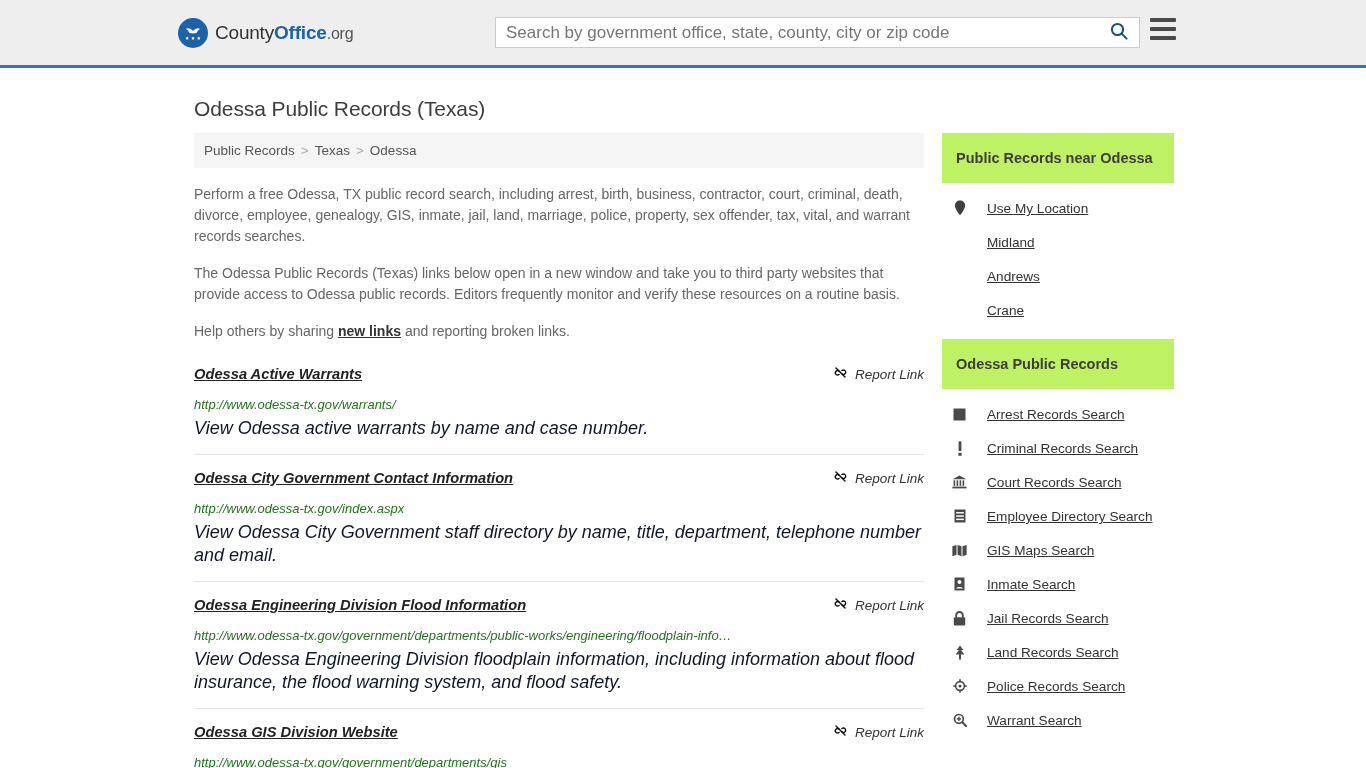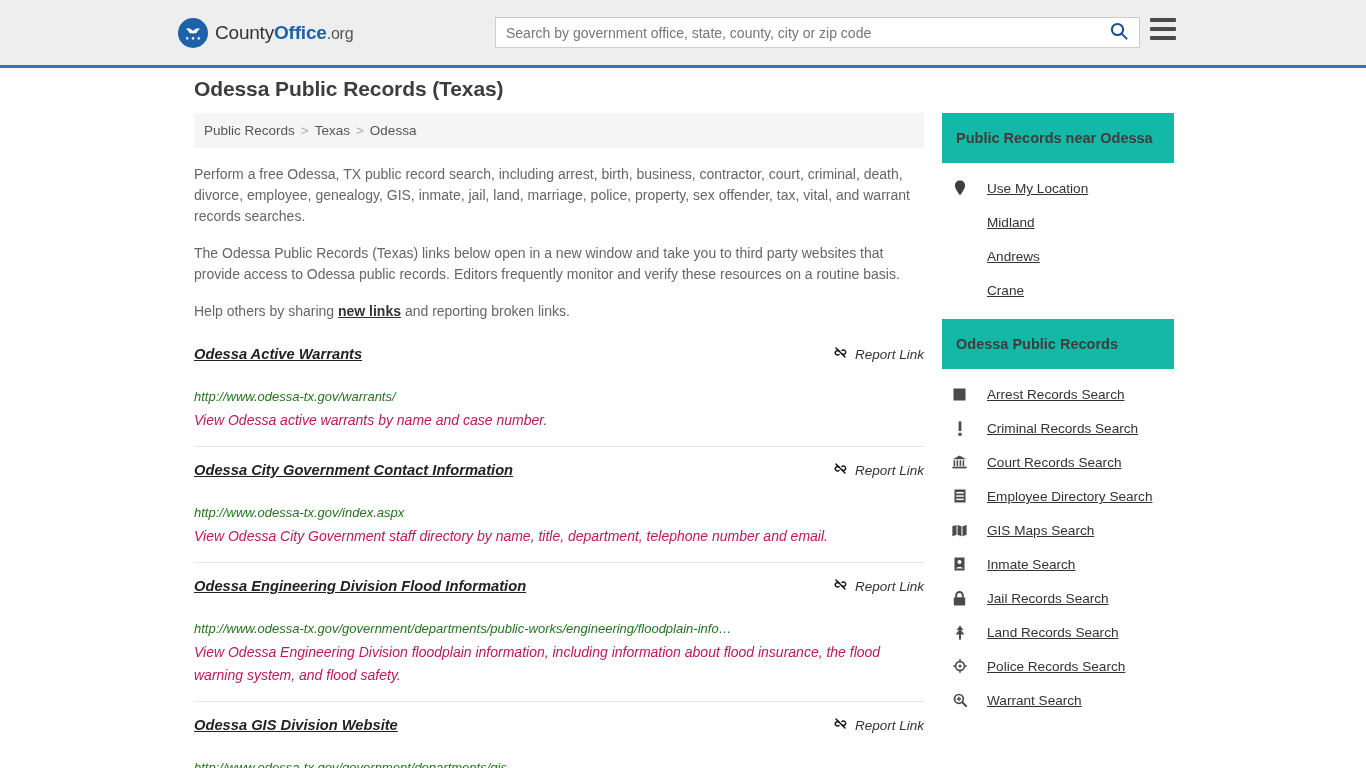--- a/index.html
+++ b/index.html
@@ -57,21 +57,21 @@
     background: #ffffff;
     border: 1px solid #cccccc;
   }
   .search-input {
     flex: 1;
     height: 100%;
     border: 0;
     outline: none;
     padding: 0 10px;
     font-family: "Liberation Sans", sans-serif;
-    font-size: 14px;
+    font-size: 17px;
     color: #333333;
     background: transparent;
   }
   .search-input::placeholder { color: #767676; }
   .search-btn {
     width: 40px; height: 100%;
     border: 0; background: transparent;
     display: flex; align-items: center; justify-content: center;
     cursor: pointer; padding: 0;
   }
@@ -90,23 +90,23 @@
   }
 
   
   .page {
     width: 1366px;
     padding: 0 194px;
     position: relative;
   }
   .page-title {
     font-size: 21px;
-    font-weight: bold;
+    font-weight: normal;
     color: #3d3d3d;
-    margin: 9px 0 12px 0;
+    margin: 29px 0 12px 0;
     letter-spacing: -0.1px;
   }
   .content-row { display: flex; align-items: flex-start; gap: 18px; }
   .col-main { width: 730px; flex: none; }
   .col-side { width: 232px; flex: none; }
 
   
   .breadcrumb {
     background: #f5f5f5;
     padding: 10px 10px;
@@ -152,36 +152,36 @@
   .report-link {
     display: flex; align-items: center; gap: 7px;
     flex: none;
     margin-top: 1px;
     cursor: pointer;
   }
   .report-label { font-size: 13.5px; color: #333333; white-space: nowrap; }
   .listing-url {
     font-size: 13px;
     color: #22741c;
-    margin-top: 24px;
+    margin-top: 12px;
     line-height: 17px;
     word-break: break-all;
     cursor: pointer;
   }
   .listing-desc {
-    font-size: 14px;
-    color: #be185d;
+    font-size: 18px;
+    color: #0f172a;
     line-height: 23px;
     margin-top: 4px;
   }
 
   
   .panel { margin-bottom: 12px; }
   .panel-head {
-    background: #14b8a6;
+    background: #bef264;
     padding: 14px 14px;
     font-size: 14.5px;
     font-weight: bold;
     color: #3d3d3d;
     line-height: 22px;
   }
   .panel-body { padding: 8px 4px 0 4px; }
   .side-item {
     display: flex; align-items: flex-end;
     gap: 20px;

